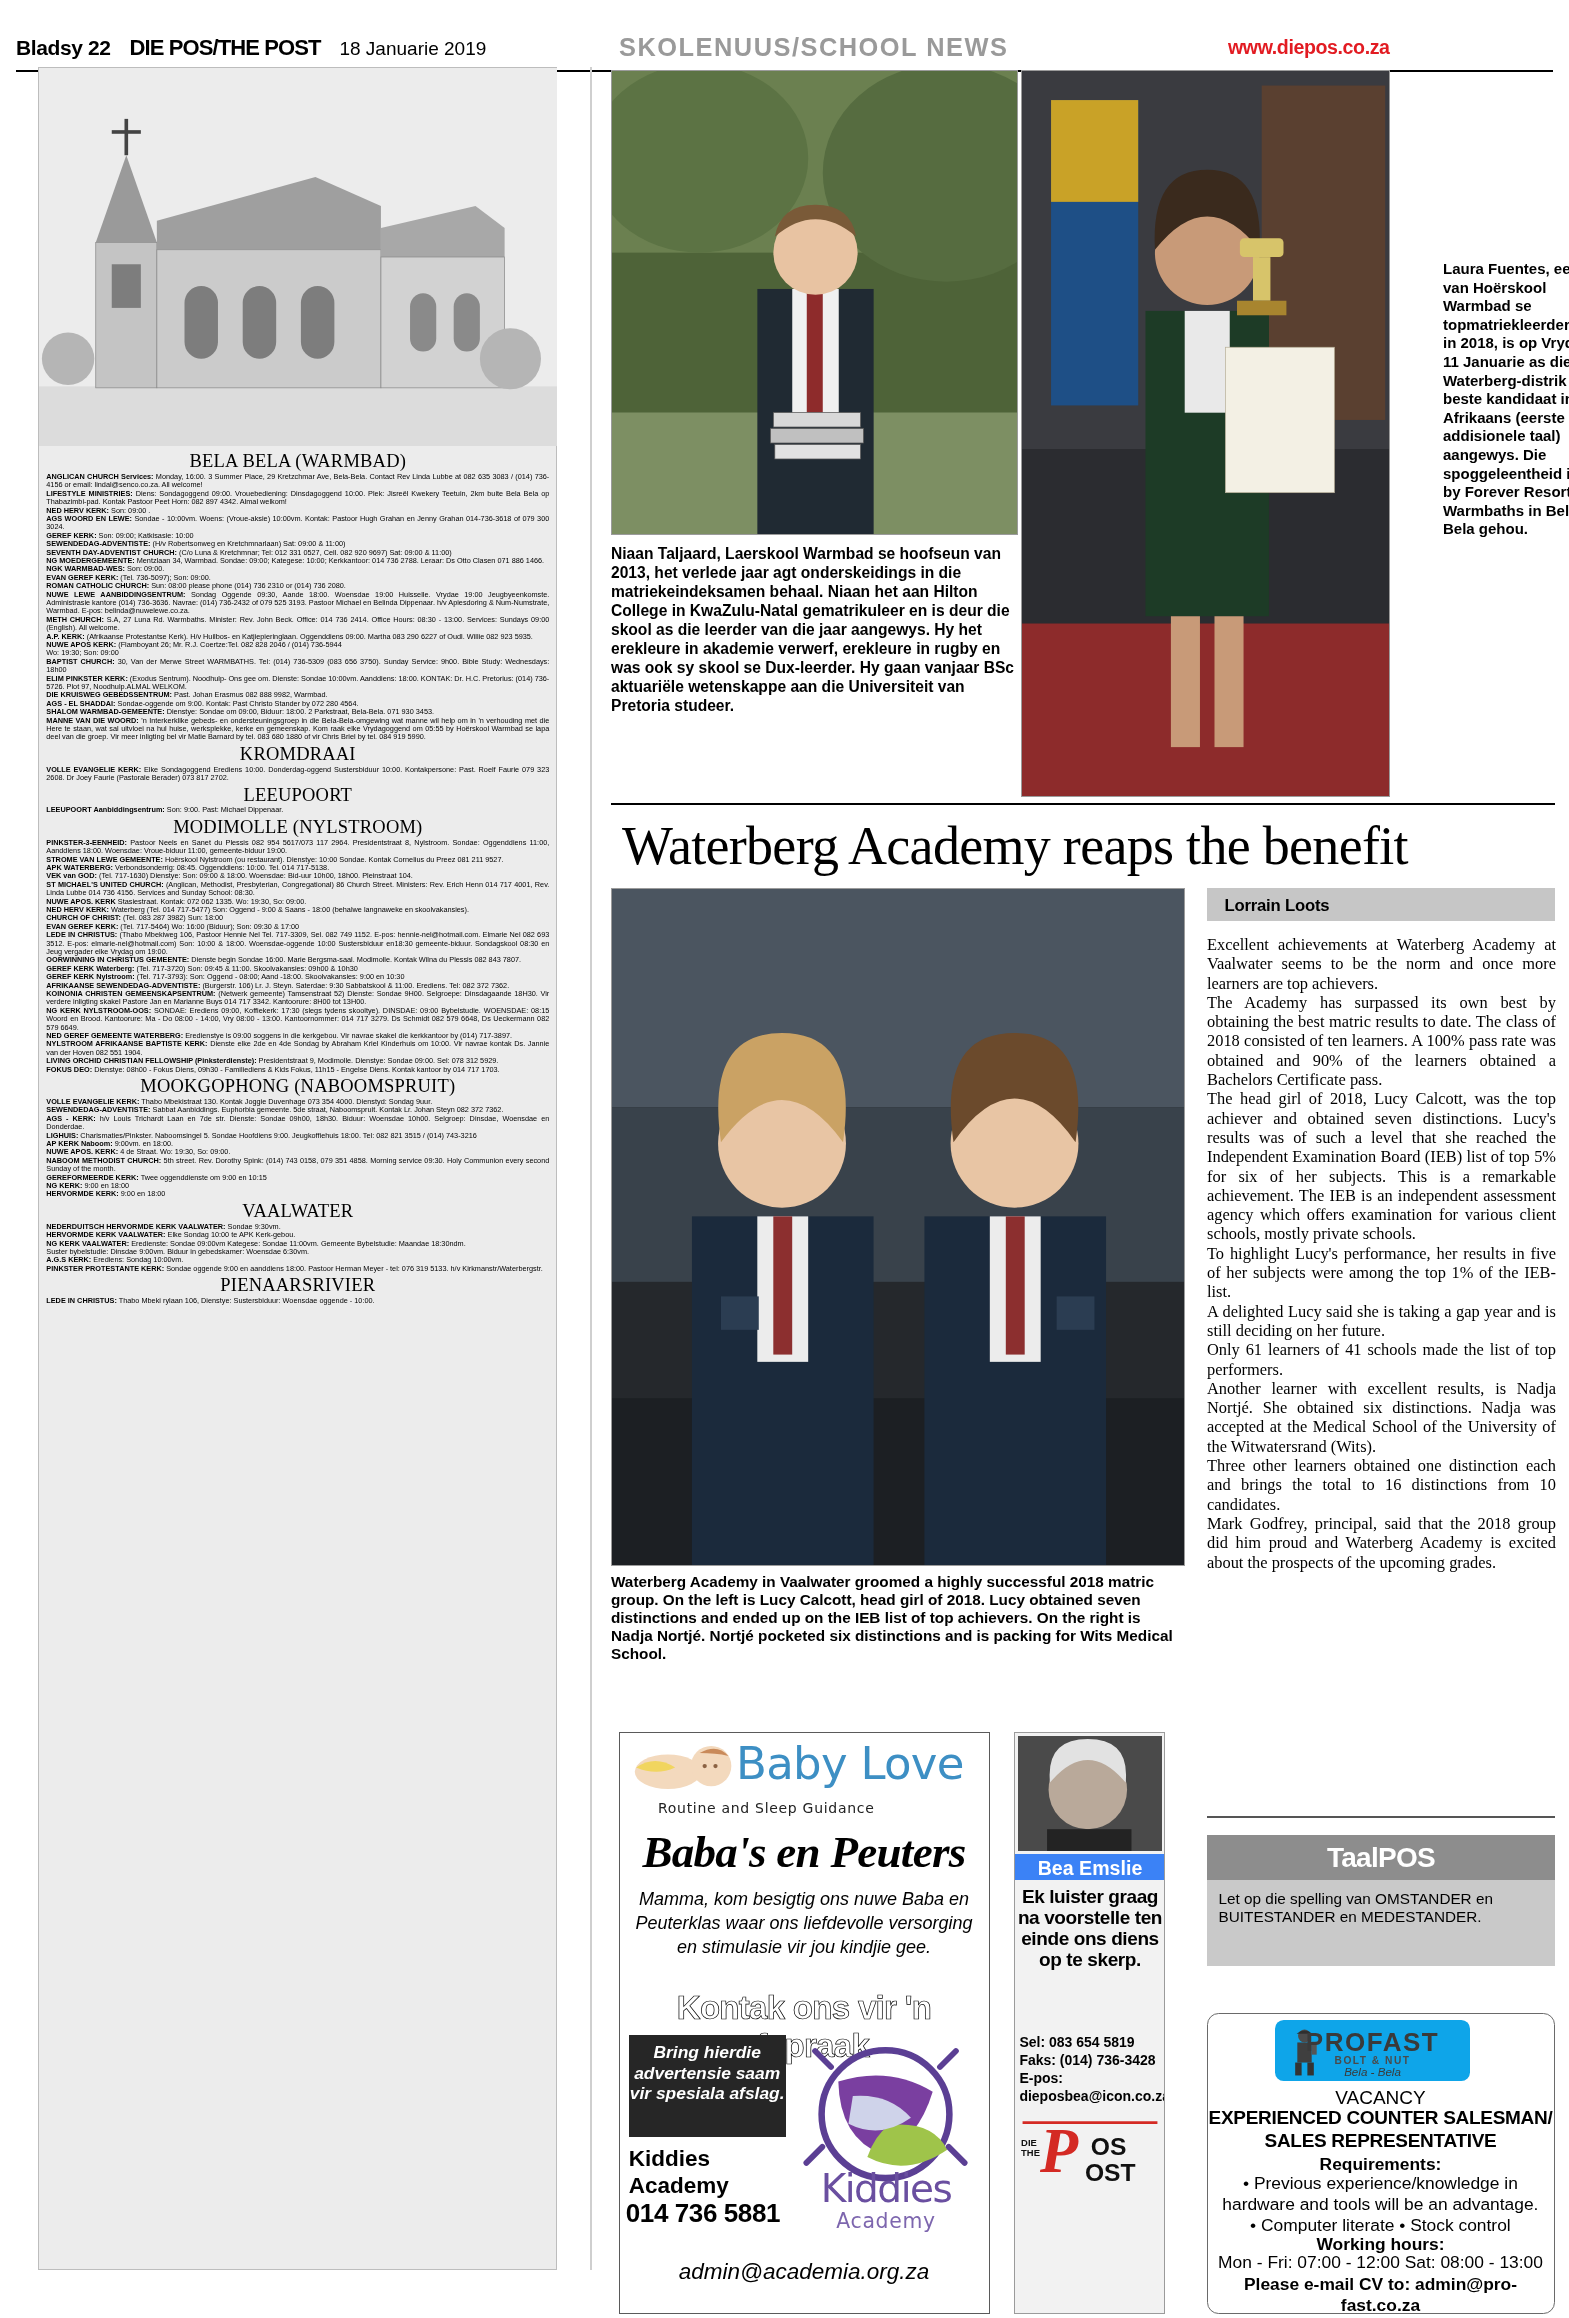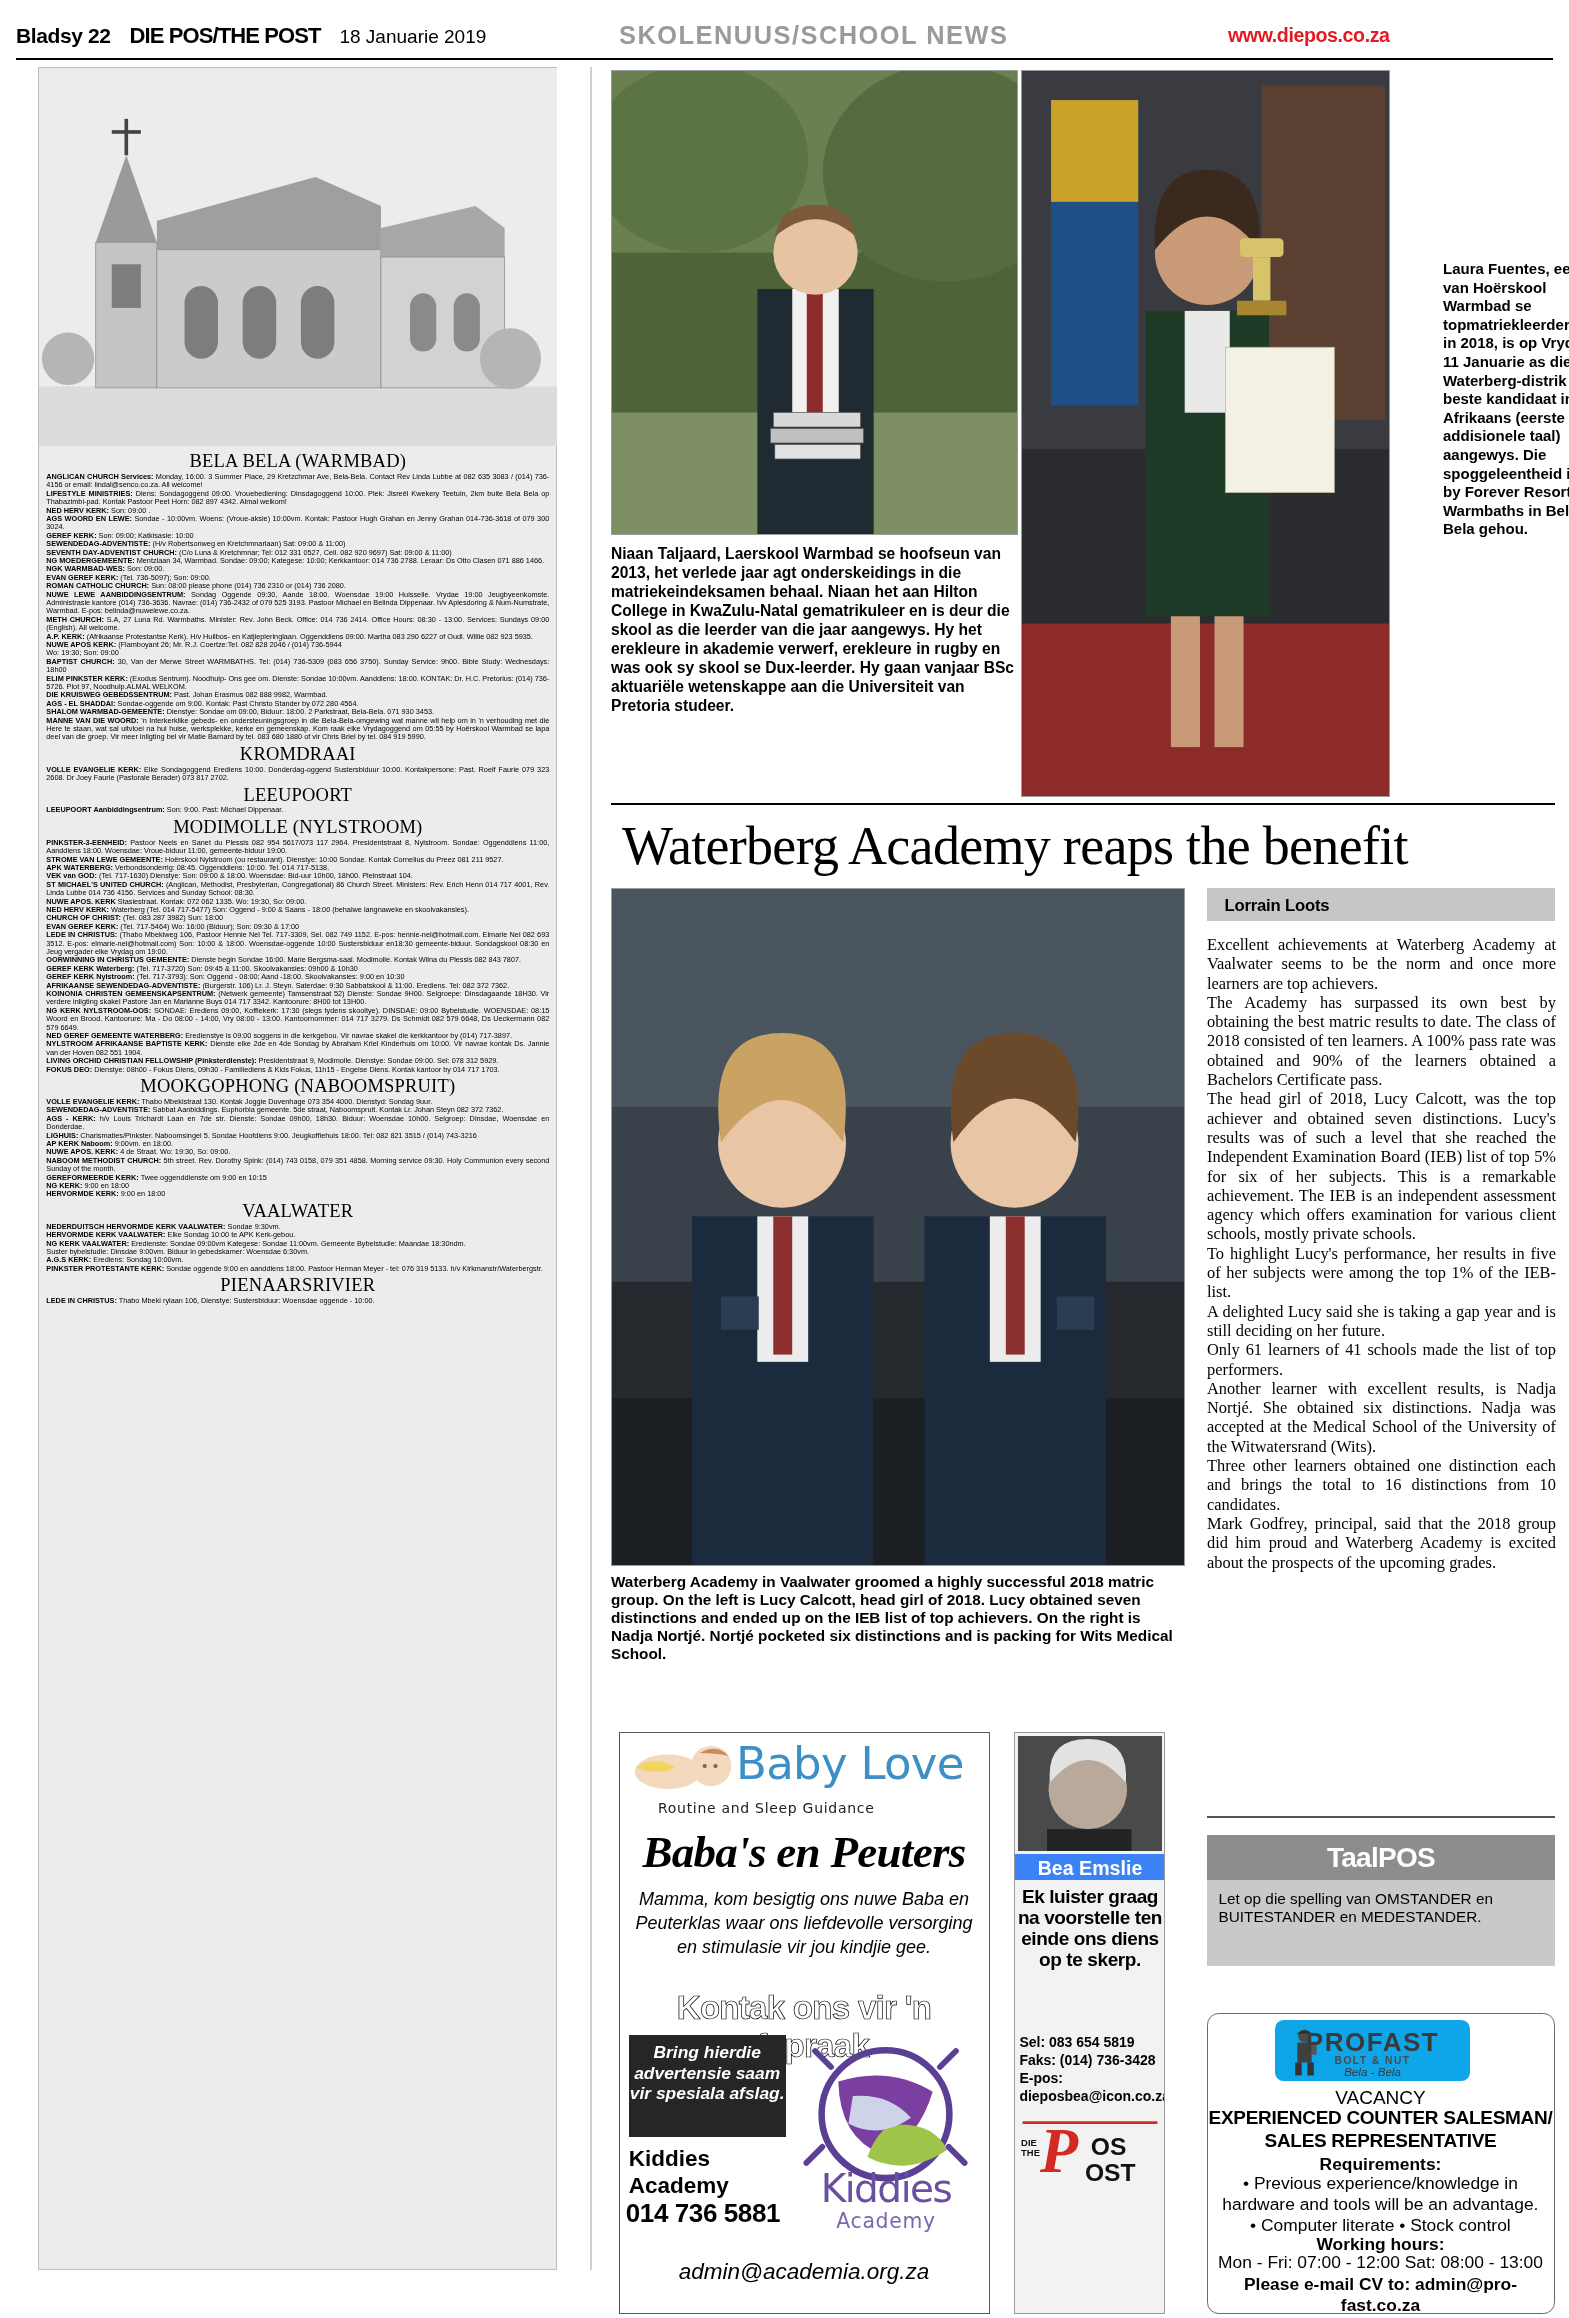--- a/index.html
+++ b/index.html
@@ -1,19 +1,19 @@
 <!DOCTYPE html>
 <html style="font-size:11.6px"><head>
 <meta charset="utf-8">
 <style>
   html,body{margin:0;padding:0;background:#fff;}
   body{width:1569px;height:2319px;font-family:"Liberation Sans",sans-serif;color:#000;position:relative;overflow:hidden;}
 
   
-  .masthead{position:absolute;left:0;top:4px;width:1407px;height:57px;}
+  .masthead{position:absolute;left:0;top:16px;width:1407px;height:57px;}
   .mh-row{position:absolute;left:16px;top:19px;display:flex;align-items:baseline;gap:19px;white-space:nowrap;}
   .mh-page{font-weight:bold;font-size:21px;letter-spacing:-0.4px;}
   .mh-paper{font-weight:bold;font-size:22px;letter-spacing:-0.9px;}
   .mh-date{font-size:19px;}
   .mh-section{position:absolute;left:619px;top:17.4px;font-weight:bold;font-size:25.4px;letter-spacing:1.5px;color:#9a9a9a;white-space:nowrap;}
   .mh-url{position:absolute;right:17.4px;top:20.4px;font-weight:bold;font-size:19.6px;color:#e21b22;letter-spacing:-0.4px;}
   .mh-rule{position:absolute;left:16px;top:54px;width:1537px;height:2.2px;background:#000;}
 
   
   .col-churches{position:absolute;left:38px;top:67px;width:519px;height:2203px;background:#ececec;

